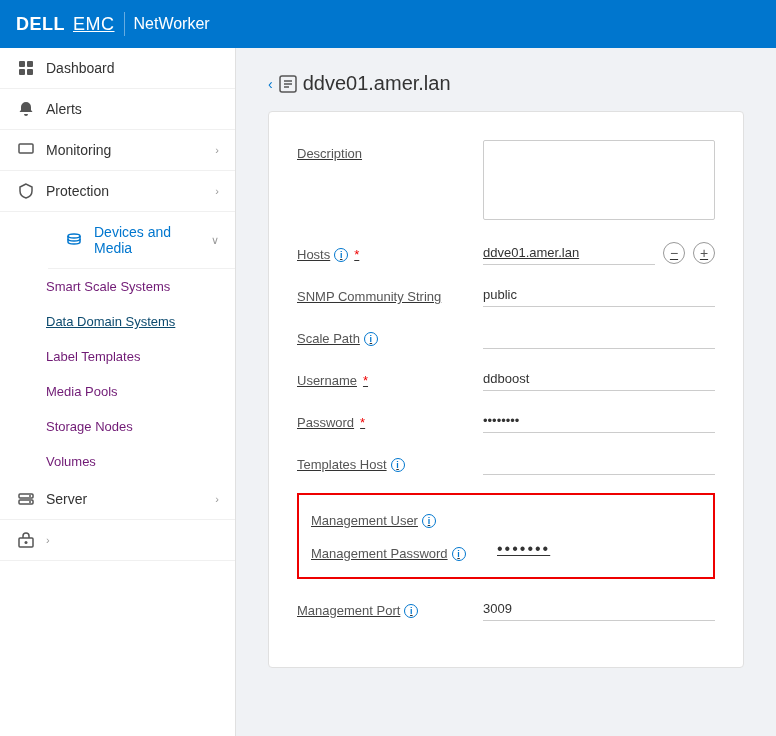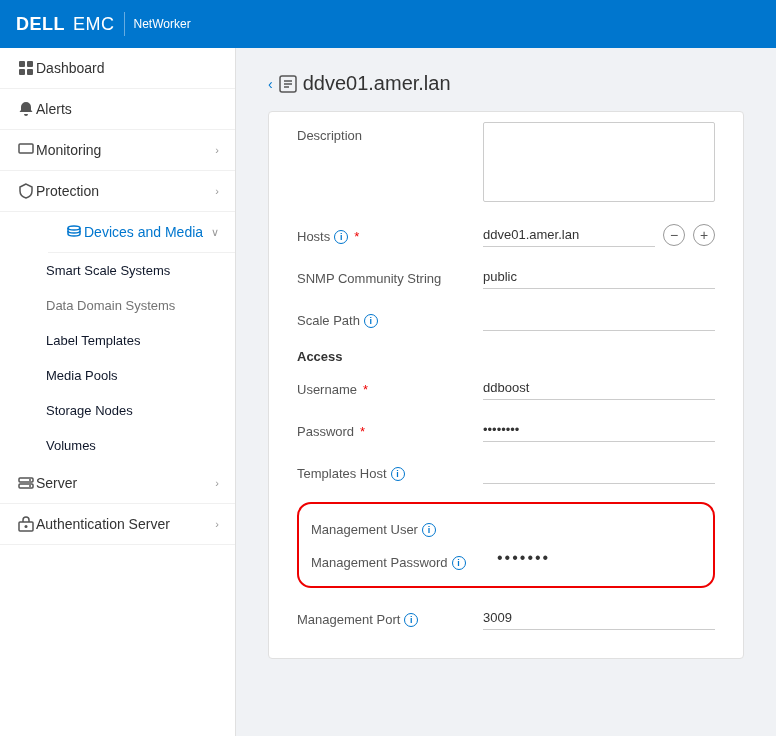--- a/index.html
+++ b/index.html
@@ -17,29 +17,29 @@
     .header-brand {
       color: white;
       font-size: 18px;
       font-weight: 700;
       letter-spacing: 0.5px;
       display: flex;
       align-items: center;
       gap: 8px;
     }
     .header-brand .dell { font-weight: 900; }
-    .header-brand .emc { font-weight: 300; }
+    .header-brand .emc { font-weight: 300; text-decoration: underline; }
     .header-divider {
       width: 1px;
       height: 24px;
       background: rgba(255,255,255,0.4);
     }
     .header-app {
       color: white;
-      font-size: 12px;
+      font-size: 16px;
       font-weight: 400;
     }
 
     
     .layout {
       display: flex;
       height: calc(736px - 48px);
     }
 
     
@@ -48,40 +48,41 @@
       background: #fff;
       border-right: 1px solid #e0e0e0;
       overflow-y: auto;
       flex-shrink: 0;
     }
     .sidebar-item {
       display: flex;
       align-items: center;
       padding: 12px 16px;
       cursor: pointer;
+      gap: 10px;
       color: #333;
       font-size: 14px;
       border-bottom: 1px solid #f0f0f0;
     }
     .sidebar-item .icon { width: 20px; display: flex; align-items: center; justify-content: center; color: #555; flex-shrink: 0; }
     .sidebar-item .label { flex: 1; }
     .sidebar-item .chevron { color: #999; font-size: 11px; }
     .sidebar-item.active-parent { color: #0076CE; margin-left: 48px; }
     .sidebar-item.active-parent .icon { color: #0076CE; }
 
     
     .sidebar-sub-item {
       display: flex;
       align-items: center;
       padding: 10px 16px 10px 46px;
       cursor: pointer;
-      color: #0f172a;
-      font-size: 13px;
-    }
-    .sidebar-sub-item.active { color: #737373; font-weight: 500; }
+      color: #701a75;
+      font-size: 13px;
+    }
+    .sidebar-sub-item.active { color: #0c4a6e; font-weight: 500; text-decoration: underline; }
 
     
     .main {
       flex: 1;
       background: #f0f2f5;
       overflow-y: auto;
       padding: 24px 32px;
     }
 
     
@@ -94,22 +95,23 @@
       font-size: 13px;
     }
     .breadcrumb .back-arrow { color: #0076CE; cursor: pointer; font-size: 14px; }
     .breadcrumb .page-icon { color: #555; }
     .breadcrumb .page-name { font-size: 20px; font-weight: 500; color: #333; }
 
     
     .form-container {
       background: #fff;
       border-radius: 4px;
-      padding: 10px 28px;
+      padding: 28px 28px;
       border: 1px solid #e0e0e0;
+      text-decoration: underline;
     }
 
     .form-row {
       display: flex;
       align-items: flex-start;
       margin-bottom: 18px;
       gap: 16px;
     }
 
     .form-label {
@@ -190,21 +192,21 @@
       font-size: 13px;
       font-weight: 600;
       color: #333;
       margin-bottom: 12px;
       margin-top: 4px;
     }
 
     
     .highlight-box {
       border: 2px solid #e00;
-      border-radius: 14px;
+      border-radius: 0;
       padding: 12px 12px 4px 12px;
       margin-bottom: 18px;
     }
     .highlight-box .form-row { margin-bottom: 12px; }
 
     .password-dots { letter-spacing: 2px; font-size: 16px; color: #333; }
   </style>
 </head>
 <body>
 
@@ -308,21 +310,20 @@
     </div>
 
     <div class="sidebar-item">
       <span class="icon">
         <svg width="16" height="16" viewBox="0 0 16 16" fill="currentColor">
           <rect x="1" y="6" width="14" height="9" rx="1" fill="none" stroke="currentColor" stroke-width="1.5"></rect>
           <path d="M5 6V4a3 3 0 016 0v2" fill="none" stroke="currentColor" stroke-width="1.5"></path>
           <circle cx="8" cy="10.5" r="1.5"></circle>
         </svg>
       </span>
-      <span class="label">Authentication Server</span>
       <span class="chevron">›</span>
     </div>
   </div>
 
   <div class="main">
 
     <div class="breadcrumb">
       <span class="back-arrow">‹</span>
       <span class="page-icon">
         <svg width="18" height="18" viewBox="0 0 18 18" fill="none" style="vertical-align:middle">
@@ -373,21 +374,20 @@
       <div class="form-row">
         <div class="form-label">
           <span>Scale Path</span>
           <span class="info-icon">i</span>
         </div>
         <div class="form-field">
           <input type="text" class="form-input" style="">
         </div>
       </div>
 
-      <div class="section-heading">Access</div>
 
       <div class="form-row">
         <div class="form-label">
           <span>Username</span>
           <span class="required">*</span>
         </div>
         <div class="form-field">
           <input type="text" class="form-input" value="ddboost" style="">
         </div>
       </div>

